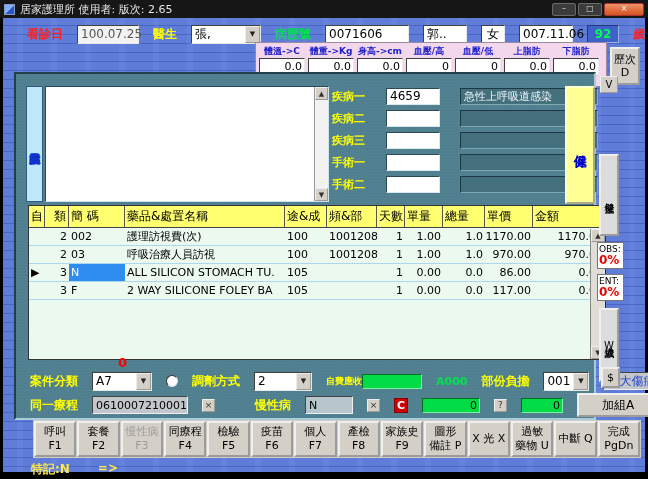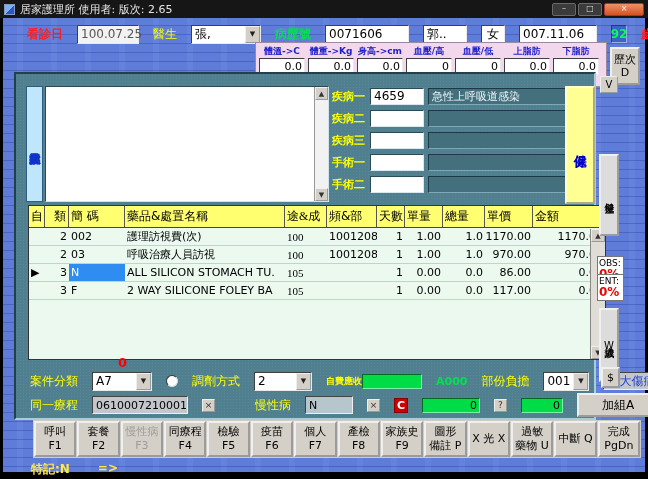--- a/index.html
+++ b/index.html
@@ -21,21 +21,21 @@
 
   
   .bodyarea { position:absolute; top:18px; left:3px; right:3px; bottom:7px;
     background-color:#5e7cd8;
     background-image:
       repeating-linear-gradient(0deg, rgba(30,50,160,0) 0 5px, rgba(25,45,150,.30) 5px 6px, rgba(30,50,160,0) 6px 9px),
       repeating-linear-gradient(90deg, rgba(255,255,255,0) 0 14px, rgba(120,150,230,.25) 14px 20px, rgba(255,255,255,0) 20px 34px);
   }
 
   .rl { color:#ff1f1f; font-weight:bold; font-size:12px; white-space:nowrap; }
-  .yl { color:#ffff00; font-weight:normal; font-size:12px; white-space:nowrap; }
+  .yl { color:#ffff00; font-weight:bold; font-size:12px; white-space:nowrap; }
   .gl { color:#00e24d; font-weight:bold; font-size:12px; white-space:nowrap; }
 
   .fld { background:#fff; height:19px; font-size:12px; color:#000; display:flex; align-items:center;
          padding:0 3px; border:1px solid; border-color:#404040 #e9e9e9 #e9e9e9 #404040; }
   .fld.gray { background:#f2f2f2; color:#555; }
   .fld.center { justify-content:center; }
 
   .sel { background:#fff; height:19px; font-size:12px; color:#000; display:flex; align-items:center;
          padding-left:3px; border:1px solid; border-color:#404040 #e9e9e9 #e9e9e9 #404040; }
   .sel .db { margin-left:auto; align-self:stretch; width:15px; background:#d4d0c8;
@@ -75,41 +75,41 @@
   .vcomplaint { position:absolute; left:10px; top:12px; width:17px; height:116px; background:#bfe6fb;
                 border:1px solid #2f5f80; color:#1133cc; font-weight:bold; font-size:11px;
                 writing-mode:vertical-rl; text-orientation:upright; text-align:center; line-height:15px; }
   .complaint { position:absolute; left:29px; top:12px; width:284px; height:116px; background:#fff;
                border:1px solid; border-color:#2a4a55 #cfe4ea #cfe4ea #2a4a55; }
   .csb { position:absolute; right:0; top:0; bottom:0; width:14px; border-left:1px solid #999;
          display:flex; flex-direction:column; justify-content:space-between; background:#f2f2f2; }
   .sbbtn { height:13px; background:#d4d0c8; border:1px outset #eee; font-size:7px; color:#333;
            display:flex; align-items:center; justify-content:center; }
 
-  .dxrow { position:absolute; left:316px; height:18px; display:flex; align-items:center; gap:4px;justify-content:space-between; }
+  .dxrow { position:absolute; left:316px; height:18px; display:flex; align-items:center; gap:20px;justify-content:space-between; }
   .dxlab { color:#ffff00; font-weight:bold; font-size:11px; white-space:nowrap; width:34px; }
   .dxcode { width:54px; height:17px; background:#fff; border:1px solid; border-color:#2a4a55 #d8e8ec #d8e8ec #2a4a55;
             font-size:12px; display:flex; align-items:center; padding:0 3px; color:#000; }
   .dxdesc { width:138px; height:17px; background:#44707e; border:1px solid; border-color:#1c3a45 #7fa8b4 #7fa8b4 #1c3a45;
             font-size:11px; display:flex; align-items:center; padding:0 3px; color:#eef6f9; }
   .nhi { position:absolute; left:549px; top:12px; width:30px; height:118px; background:#ffff94;
          border:2px outset #ffffd0; color:#0000cc; font-weight:bold; font-size:13px;
          writing-mode:vertical-rl; text-orientation:upright; display:flex; align-items:center; justify-content:space-around;
          padding:14px 0; }
 
   
   .otable { position:absolute; left:12px; top:131px; width:578px; height:155px; background:#ecf9ef;
             border:1px solid #333; overflow:hidden; }
   .thead { display:flex; height:22px; background:#ffff70; border-bottom:1px solid #444; }
   .th { border-right:1px solid #555; font-size:12px; color:#000; display:flex; align-items:center; padding:0 2px; white-space:nowrap; overflow:hidden; }
   .trow { display:flex; height:18px; border-bottom:1px solid #a9d8ef; align-items:stretch; }
   .td { font-size:11px; color:#000; display:flex; align-items:center; padding:0 2px; white-space:nowrap; overflow:hidden; }
   .td.num { justify-content:flex-end; }
   .c0{width:16px;} .c1{width:24px; justify-content:flex-end;} .c2{width:56px;} .c3{width:160px;text-align:center;}
-  .c4{width:42px;font-family:Liberation Serif, serif;} .c5{width:50px;} .c6{width:28px;} .c7{width:38px;} .c8{width:42px;}
+  .c4{width:42px;} .c5{width:50px;} .c6{width:28px;} .c7{width:38px;} .c8{width:42px;}
   .c9{width:48px;} .c10{flex:1;}
   .selcell { background:#2f8cf0; color:#fff; width:100%; height:100%; display:flex; align-items:center; padding:0 2px; }
   .tsb { position:absolute; right:0; top:23px; bottom:0; width:15px; background:#e0ddd6; border-left:1px solid #888;
          display:flex; flex-direction:column; justify-content:space-between; }
 
   .zero { position:absolute; left:102px; top:281px; color:#ff0000; font-weight:bold; font-size:13px; }
 
   
   .crow { position:absolute; display:flex; align-items:center; gap:14px; height:20px; }
   .crow1 { left:14px; top:297px; }
@@ -133,21 +133,21 @@
           border:1px outset #eee; font-size:10px; color:#000; display:flex; align-items:center; justify-content:center; }
   .vertbtn { position:absolute; width:20px; background:#dcdcdc; border:2px outset #f0f0f0; color:#000;
              font-size:10px; writing-mode:vertical-rl; text-orientation:upright;
              display:flex; align-items:center; justify-content:center; }
   .childchk { left:596px; top:136px; height:82px; }
   .adultchk { left:596px; top:290px; height:74px; writing-mode:initial; flex-direction:column; }
   .adultchk .vt { writing-mode:vertical-rl; text-orientation:upright; }
   .pctbox { position:absolute; left:594px; width:27px; background:#fff; border:1px solid #777; padding:1px; }
   .pctbox .pl { font-size:9px; color:#000; line-height:10px; }
   .pctbox .pv { font-size:12px; font-weight:bold; color:#ee0000; line-height:13px; }
-  .obsbox { top:238px; } .entbox { top:256px; }
+  .obsbox { top:224px; } .entbox { top:256px; }
   .dollarbtn { position:absolute; left:598px; top:349px; width:19px; height:21px; background:#d4d0c8;
                border:2px outset #efefef; font-size:11px; color:#000; display:flex; align-items:center; justify-content:center; }
 
   
   .fstrip { position:absolute; left:30px; top:402px; width:608px; height:38px; background:#cfccc4;
             display:flex; gap:1px; padding:1px; }
   .fbtn { flex:1; background:#d4d0c8; border:2px outset #efefef; color:#000; font-size:11px; line-height:1.25;
           display:flex; flex-direction:column; align-items:center; justify-content:center; white-space:nowrap; overflow:hidden; }
   .fbtn.disabled { color:#9c9c9c; }
 
@@ -181,22 +181,22 @@
       <div class="fld gray" style="width:62px">100.07.25</div>
       <span class="yl">醫生</span>
       <div class="sel" style="width:70px">
         <span>張,</span>
         <span class="db">▼</span>
       </div>
       <span class="gl">病歷號</span>
       <div class="fld" style="width:84px">0071606</div>
       <div class="fld" style="width:44px">郭..</div>
       <div class="fld center" style="width:24px">女</div>
-      <div class="fld" style="width:78px">007.11.06</div>
-      <div class="agef" style="width:16px">92</div>
+      <div class="fld" style="width:54px">007.11.06</div>
+      <div class="agef" style="width:32px">92</div>
       <span class="rl">歲</span>
       <div class="agef" style="width:16px">8</div>
       <span class="rl">月</span>
       <div class="agef" style="width:20px">19</div>
       <span class="rl">天</span>
     </div>
 
 
     <div class="vitals">
       <div class="vcol">

